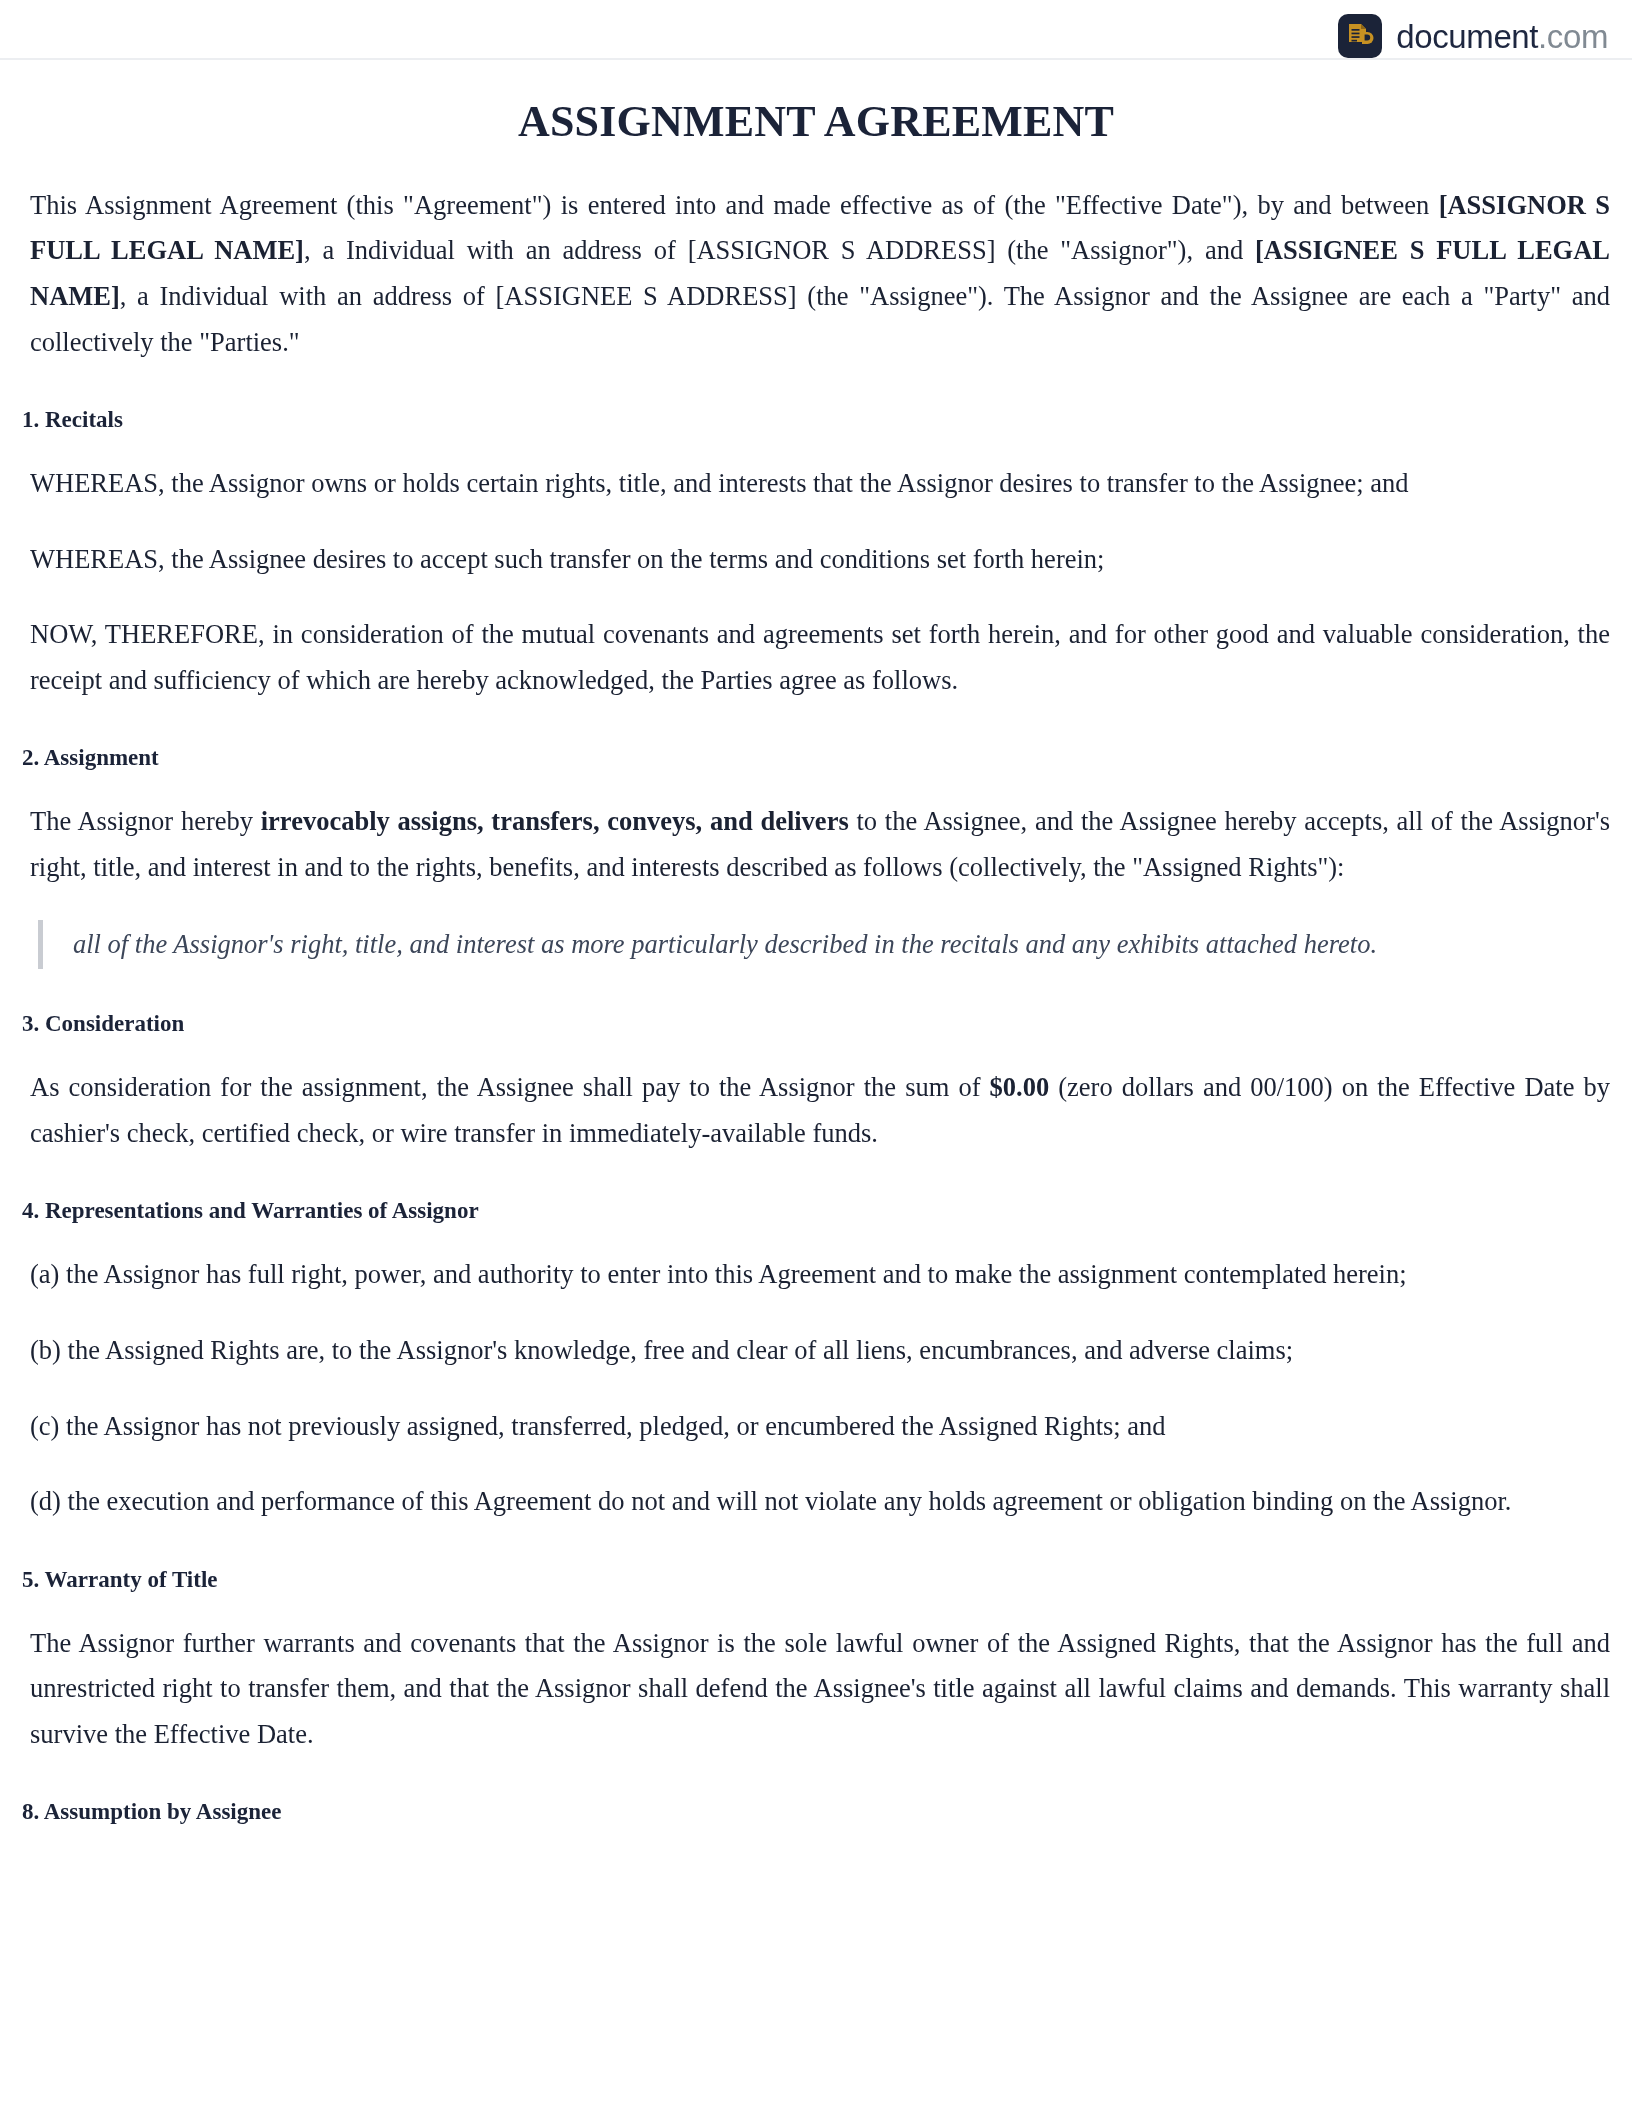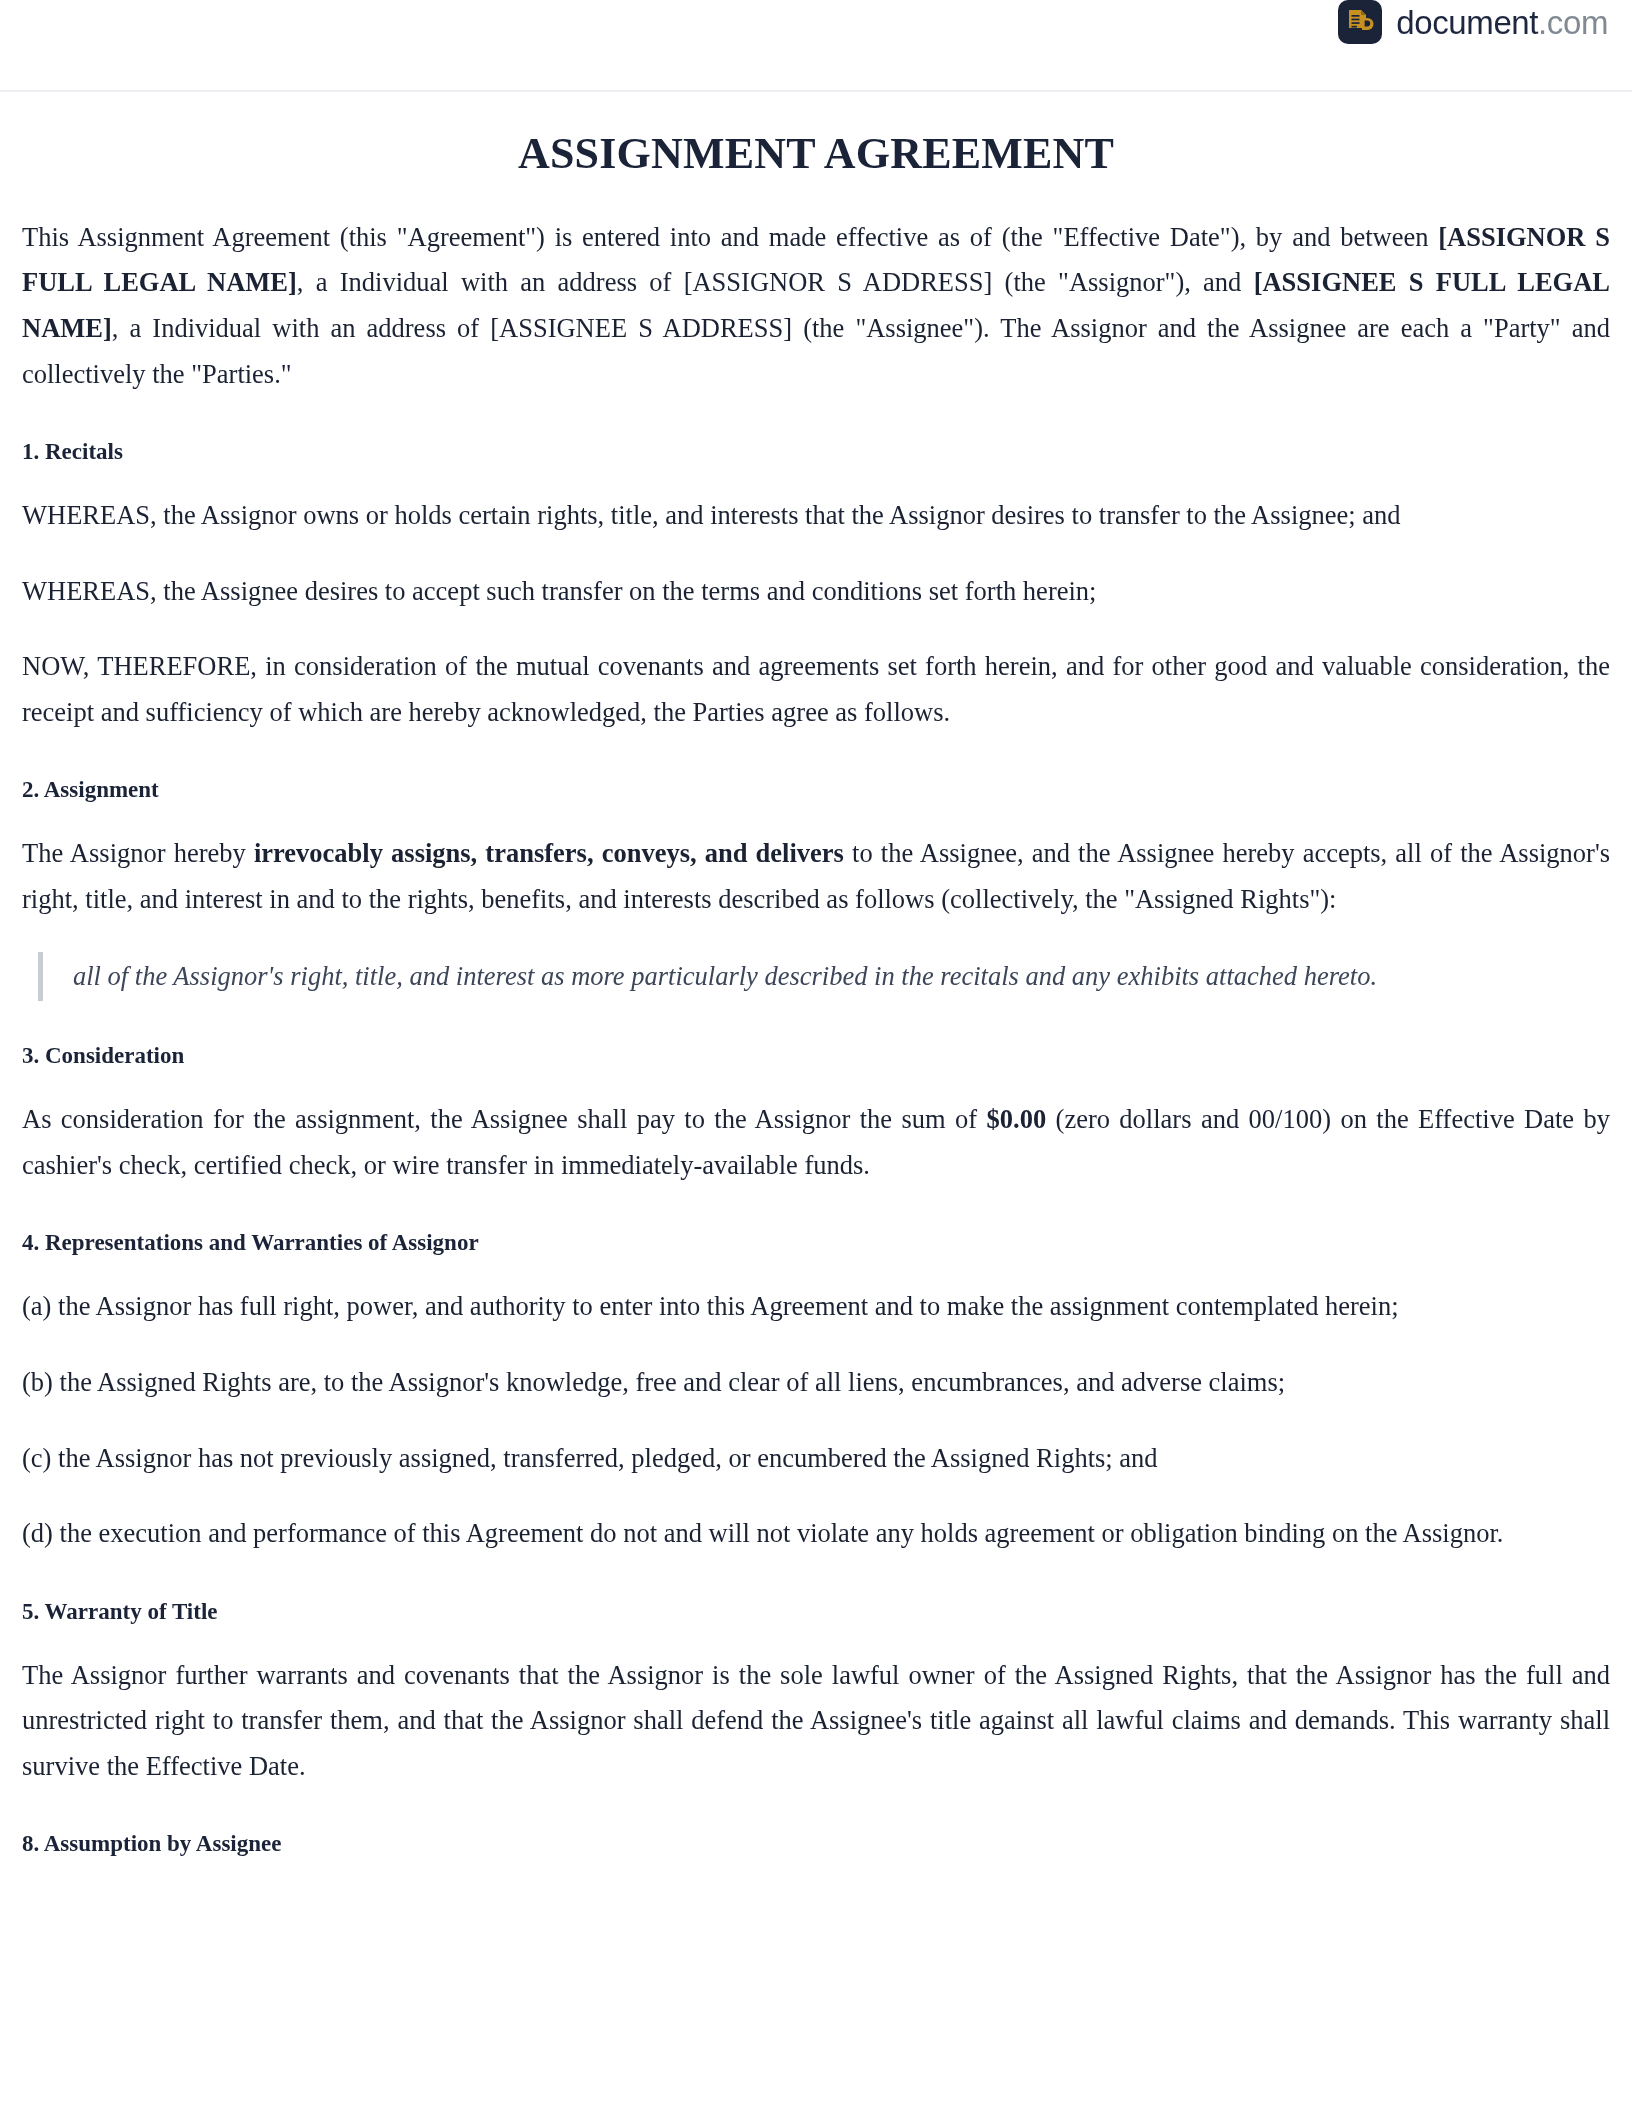--- a/index.html
+++ b/index.html
@@ -9,25 +9,25 @@
   }
   body {
     width: 1632px;
     font-family: "Liberation Serif", "DejaVu Serif", serif;
     color: #1b2233;
     -webkit-font-smoothing: antialiased;
   }
 
   
   .site-header {
-    height: 92px;
+    height: 60px;
     box-sizing: border-box;
     border-bottom: 2px solid #eceef1;
     display: flex;
-    align-items: flex-start;
+    align-items: flex-end;
     justify-content: flex-end;
     padding-right: 24px;
     background: #ffffff;
   }
   .brand {
     display: flex;
     align-items: center;
     gap: 14px;
   }
   .brand-mark {
@@ -65,21 +65,21 @@
     margin: 36px 0 0 0;
     letter-spacing: 0.2px;
     line-height: 1.2;
   }
 
   p.para {
     font-size: 26.5px;
     line-height: 1.72;
     text-align: justify;
     text-justify: inter-word;
-    margin: 30px 0 0 0;
+    margin: 30px 0 0 8px;
     color: #1b2233;
   }
   p.para:first-of-type { margin-top: 34px; }
 
   h2.section-heading {
     font-size: 23px;
     font-weight: bold;
     color: #1b2338;
     margin: 40px 0 0 0;
     line-height: 1.3;

